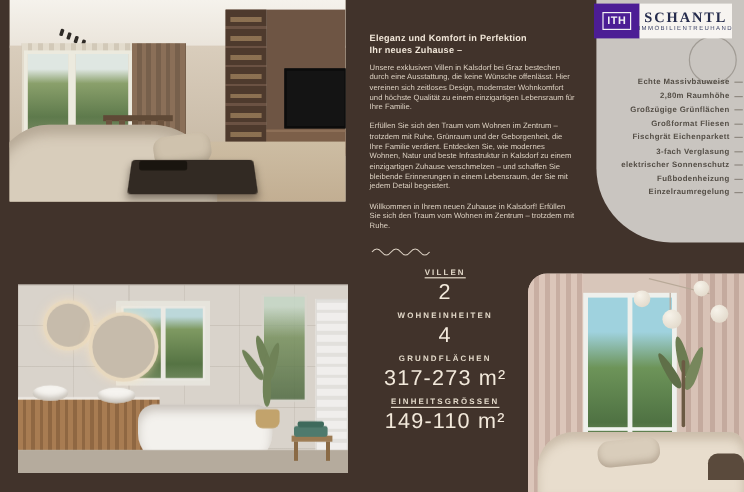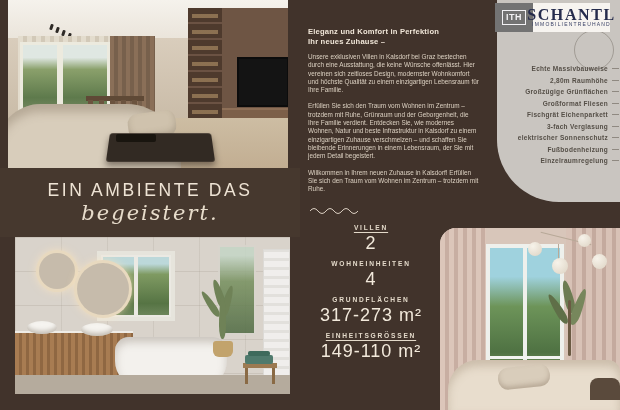--- a/index.html
+++ b/index.html
@@ -7,27 +7,27 @@
         font-family:"Liberation Sans",sans-serif;}
   .abs{position:absolute;}
 
   
   .side-panel{left:497px;top:0;width:123px;height:202px;background:#c9c5c0;
               border-bottom-left-radius:62px;}
   .stamp{left:574px;top:30px;width:38px;height:38px;border:1px solid rgba(110,104,96,.45);
          border-radius:50%;}
 
   
-  .logo-navy{left:495px;top:3px;width:38px;height:29px;background:#737373;
+  .logo-navy{left:495px;top:3px;width:38px;height:29px;background:#4c1d95;
              display:flex;align-items:center;justify-content:center;}
   .logo-emblem{border:1px solid #f2f1f4;padding:1px 3px;color:#f2f1f4;font-size:9px;
                font-weight:bold;letter-spacing:.5px;line-height:11px;}
   .logo-white{left:533px;top:3px;width:77px;height:29px;background:#f7f4f0;
               display:flex;flex-direction:column;align-items:center;justify-content:center;}
-  .brand-name{font-family:"Liberation Serif",serif;font-weight:bold;font-size:16px;
+  .brand-name{font-family:"Liberation Serif",serif;font-weight:bold;font-size:12px;
               letter-spacing:1.6px;color:#252b4c;line-height:13px;}
   .brand-sub{font-size:5px;letter-spacing:1.2px;color:#3a4166;line-height:7px;}
 
   
   .features{right:0;top:63px;width:150px;display:flex;flex-direction:column;}
   .feat-row{display:flex;align-items:center;justify-content:flex-end;height:11.5px;}
   .feat-text{font-size:6.5px;font-weight:600;color:#544e46;letter-spacing:.3px;}
   .feat-dash{width:7px;height:1px;background:#8f8981;margin-left:4px;margin-right:1px;}
 
   
@@ -216,24 +216,20 @@
     <div class="lr-unit-glow"></div>
     <div class="lr-tv"></div>
     <div class="lr-lowboard"></div>
     <div class="lr-floor"></div>
     <div class="lr-sofa"></div>
     <div class="lr-cushion"></div>
     <div class="lr-ctable"></div>
     <div class="lr-ctop"></div>
   </div>
 
-  <div class="abs band">
-    <div class="band-line1">EIN AMBIENTE DAS</div>
-    <div class="band-line2">begeistert.</div>
-  </div>
 
   <div class="abs photo bath">
     <div class="ba-tiles"></div>
     <div class="ba-window">
       <div class="ba-pane"></div>
       <div class="ba-pane"></div>
     </div>
     <div class="ba-glass"></div>
     <div class="ba-mirror" style="left:24px;top:16px;width:36px;height:36px;"></div>
     <div class="ba-mirror" style="left:62px;top:26px;width:52px;height:52px;"></div>

